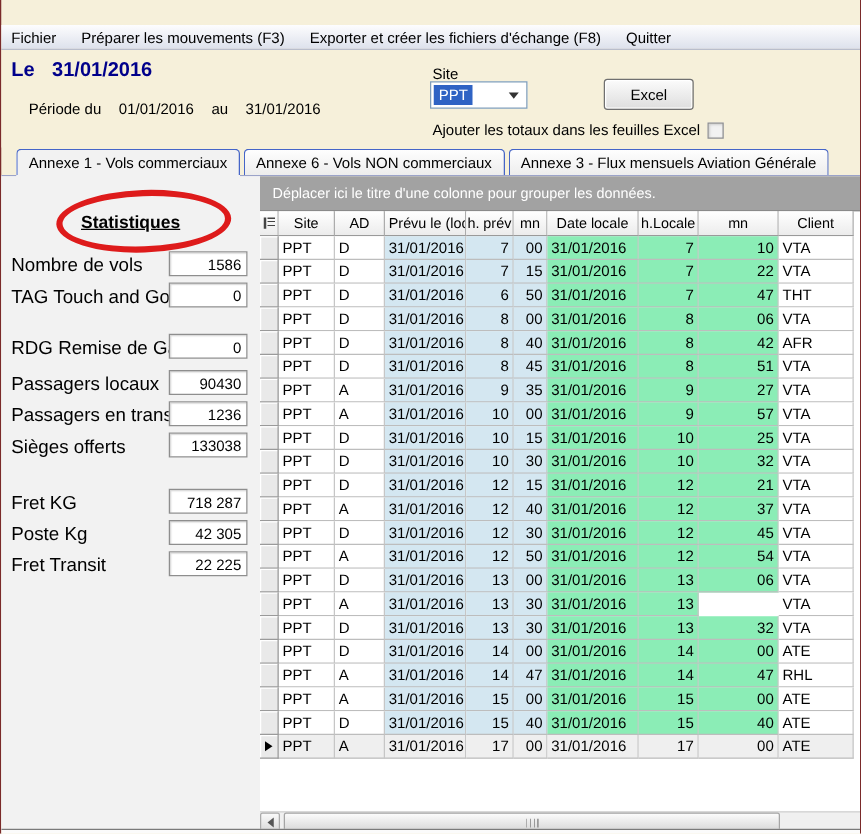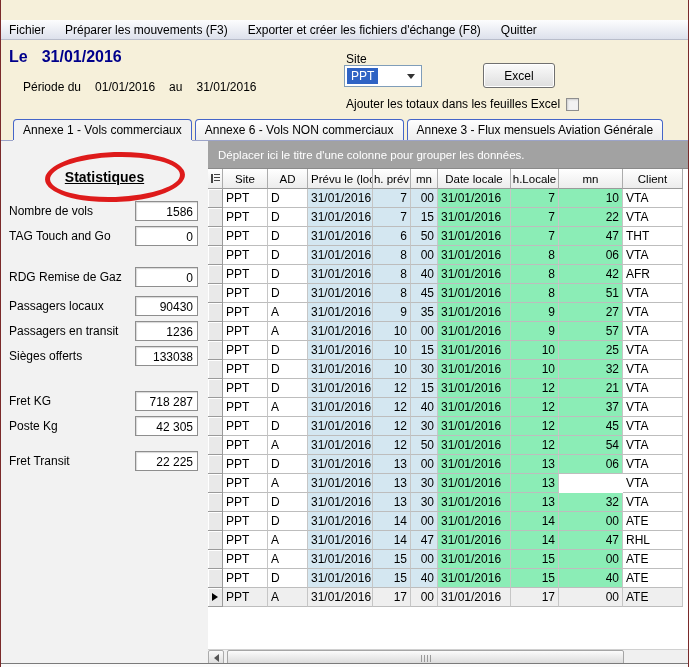--- a/index.html
+++ b/index.html
@@ -47,21 +47,21 @@
   .tab.active{background:#F2F2F2;height:21px;z-index:3;box-shadow:0 2px 0 #F2F2F2;}
   
   .content{position:absolute;left:0;top:140px;width:689px;height:523px;background:#F2F2F2;border-top:1px solid #9BA3C9;}
   
   .left-panel{position:absolute;left:0;top:0;width:207px;height:523px;background:#F2F2F2;}
   .stats-title{position:absolute;left:0;top:28px;width:207px;text-align:center;
     font-size:14px;font-weight:bold;text-decoration:underline;z-index:2;}
   .red-ellipse{position:absolute;left:44px;top:11px;width:140px;height:50px;
     border:5px solid #DE1B1B;border-radius:50%;transform:rotate(-2deg);z-index:1;}
   .stat-row{position:absolute;left:0;width:207px;height:20px;}
-  .stat-row .lbl{position:absolute;left:8px;top:3px;font-size:12px;}
+  .stat-row .lbl{position:absolute;left:8px;top:3px;font-size:15px;}
   .stat-row .val{position:absolute;left:134px;top:0;width:63px;height:20px;background:#fff;
     border:1px solid #8E8E8E;box-shadow:inset 1px 1px 1px #D8D8D8;
     text-align:right;padding:3px 4px 0 0;font-size:12px;}
   
   .grid{position:absolute;left:207px;top:0;width:482px;height:523px;background:#fff;}
   .group-band{height:28px;background:#A2A2A2;color:#fff;display:flex;align-items:center;
     padding-left:10px;font-size:11.5px;border-bottom:1px solid #8A8A8A;}
   .grid-header{display:flex;height:20px;}
   .h-cell{background:linear-gradient(#FFFFFF,#ECECEC);border-right:1px solid #ACACAC;
     border-bottom:1px solid #9A9A9A;font-size:11.5px;display:flex;align-items:center;
@@ -168,21 +168,21 @@
             <span class="val">133038</span>
           </div>
           <div class="stat-row" style="top: 250px;">
             <span class="lbl">Fret KG</span>
             <span class="val">718 287</span>
           </div>
           <div class="stat-row" style="top: 275px;">
             <span class="lbl">Poste Kg</span>
             <span class="val">42 305</span>
           </div>
-          <div class="stat-row" style="top: 300px; margin-top: 10px;">
+          <div class="stat-row" style="top: 300px;">
             <span class="lbl">Fret Transit</span>
             <span class="val">22 225</span>
           </div>
         </div>
     </div>
 
     <div class="grid">
       <div class="group-band">Déplacer ici le titre d'une colonne pour grouper les données.</div>
       <div class="grid-header" id="grid-header">
           <div class="h-cell" style="width: 15px;">

